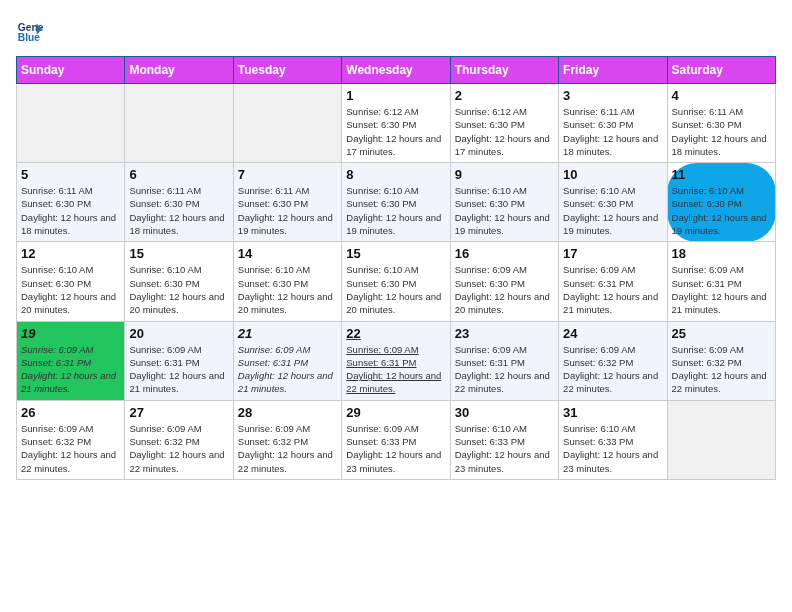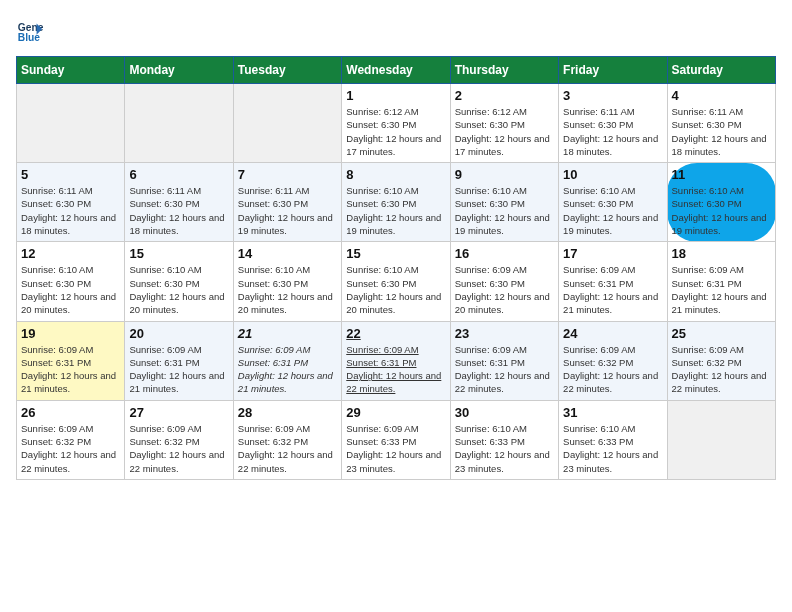--- a/index.html
+++ b/index.html
@@ -36,21 +36,21 @@
     .location-title {
       font-size: 14px;
       color: #333;
     }
     .calendar {
       width: 100%;
       border-collapse: collapse;
       border: 1px solid #ccc;
     }
     .calendar th {
-      background: #15803d;
+      background: #d946ef;
       color: #fff;
       font-size: 12px;
       font-weight: bold;
       padding: 6px 4px;
       text-align: left;
       border: 1px solid #1a5a9a;
     }
     .calendar td {
       vertical-align: top;
       border: 1px solid #ccc;
@@ -224,21 +224,21 @@
 Daylight: 12 hours and 21 minutes.</div>
         </td>
         <td>
           <div class="day-num">18</div>
           <div class="day-info" style="white-space: pre-line;">Sunrise: 6:09 AM
 Sunset: 6:31 PM
 Daylight: 12 hours and 21 minutes.</div>
         </td>
       </tr>
       <tr>
-        <td style="background: #fef9c3;">
+        <td style="background: #22c55e; font-style: italic;">
           <div class="day-num">19</div>
           <div class="day-info" style="white-space: pre-line;">Sunrise: 6:09 AM
 Sunset: 6:31 PM
 Daylight: 12 hours and 21 minutes.</div>
         </td>
         <td style="background: rgb(240, 245, 251);">
           <div class="day-num">20</div>
           <div class="day-info" style="white-space: pre-line;">Sunrise: 6:09 AM
 Sunset: 6:31 PM
 Daylight: 12 hours and 21 minutes.</div>

